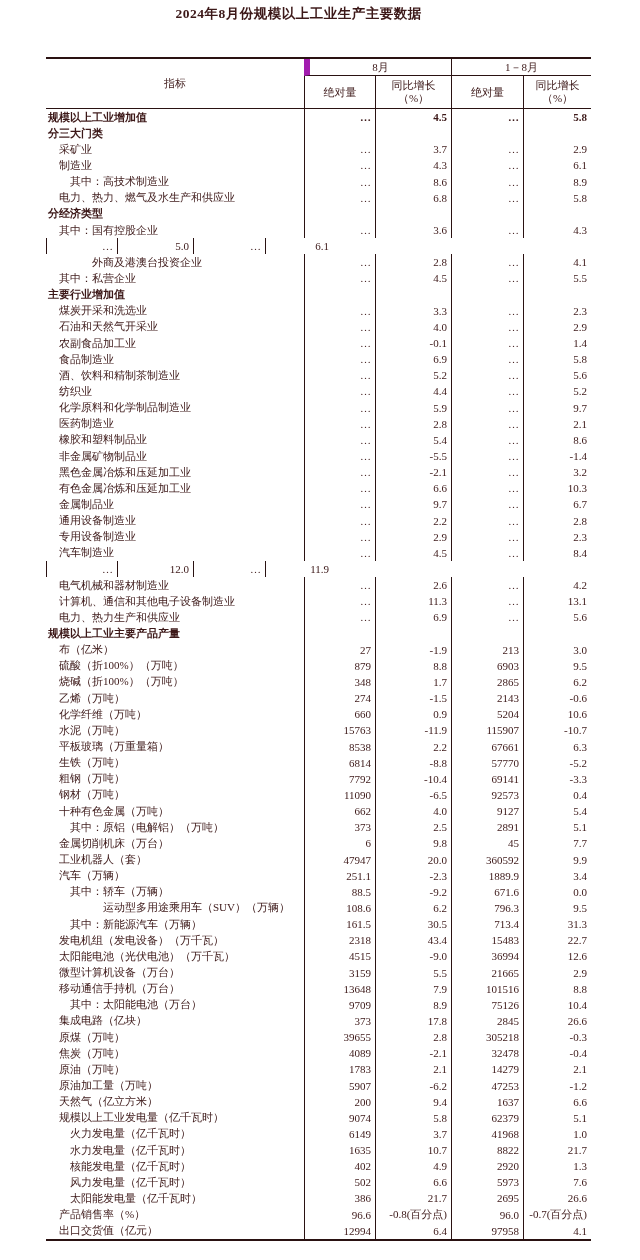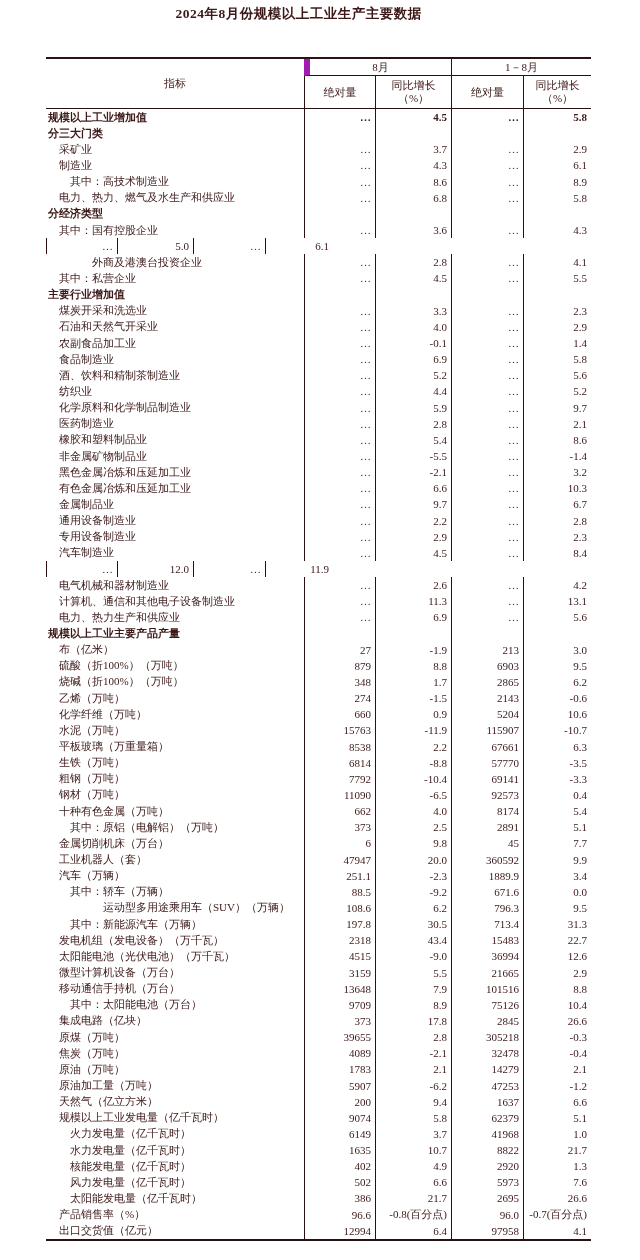--- a/index.html
+++ b/index.html
@@ -350,41 +350,41 @@
         <div class="td num c1">8538</div>
         <div class="td num c2">2.2</div>
         <div class="td num c3">67661</div>
         <div class="td num c4">6.3</div>
       </div>
       <div class="tr">
         <div class="td label ind1">生铁（万吨）</div>
         <div class="td num c1">6814</div>
         <div class="td num c2">-8.8</div>
         <div class="td num c3">57770</div>
-        <div class="td num c4">-3.5</div>
+        <div class="td num c4">-5.2</div>
       </div>
       <div class="tr">
         <div class="td label ind1">粗钢（万吨）</div>
         <div class="td num c1">7792</div>
         <div class="td num c2">-10.4</div>
         <div class="td num c3">69141</div>
         <div class="td num c4">-3.3</div>
       </div>
       <div class="tr">
         <div class="td label ind1">钢材（万吨）</div>
         <div class="td num c1">11090</div>
         <div class="td num c2">-6.5</div>
         <div class="td num c3">92573</div>
         <div class="td num c4">0.4</div>
       </div>
       <div class="tr">
         <div class="td label ind1">十种有色金属（万吨）</div>
         <div class="td num c1">662</div>
         <div class="td num c2">4.0</div>
-        <div class="td num c3">8174</div>
+        <div class="td num c3">9127</div>
         <div class="td num c4">5.4</div>
       </div>
       <div class="tr">
         <div class="td label ind2">其中：原铝（电解铝）（万吨）</div>
         <div class="td num c1">373</div>
         <div class="td num c2">2.5</div>
         <div class="td num c3">2891</div>
         <div class="td num c4">5.1</div>
       </div>
       <div class="tr">
@@ -417,21 +417,21 @@
       </div>
       <div class="tr">
         <div class="td label ind5">运动型多用途乘用车（SUV）（万辆）</div>
         <div class="td num c1">108.6</div>
         <div class="td num c2">6.2</div>
         <div class="td num c3">796.3</div>
         <div class="td num c4">9.5</div>
       </div>
       <div class="tr">
         <div class="td label ind2">其中：新能源汽车（万辆）</div>
-        <div class="td num c1">197.8</div>
+        <div class="td num c1">161.5</div>
         <div class="td num c2">30.5</div>
         <div class="td num c3">713.4</div>
         <div class="td num c4">31.3</div>
       </div>
       <div class="tr">
         <div class="td label ind1">发电机组（发电设备）（万千瓦）</div>
         <div class="td num c1">2318</div>
         <div class="td num c2">43.4</div>
         <div class="td num c3">15483</div>
         <div class="td num c4">22.7</div>

